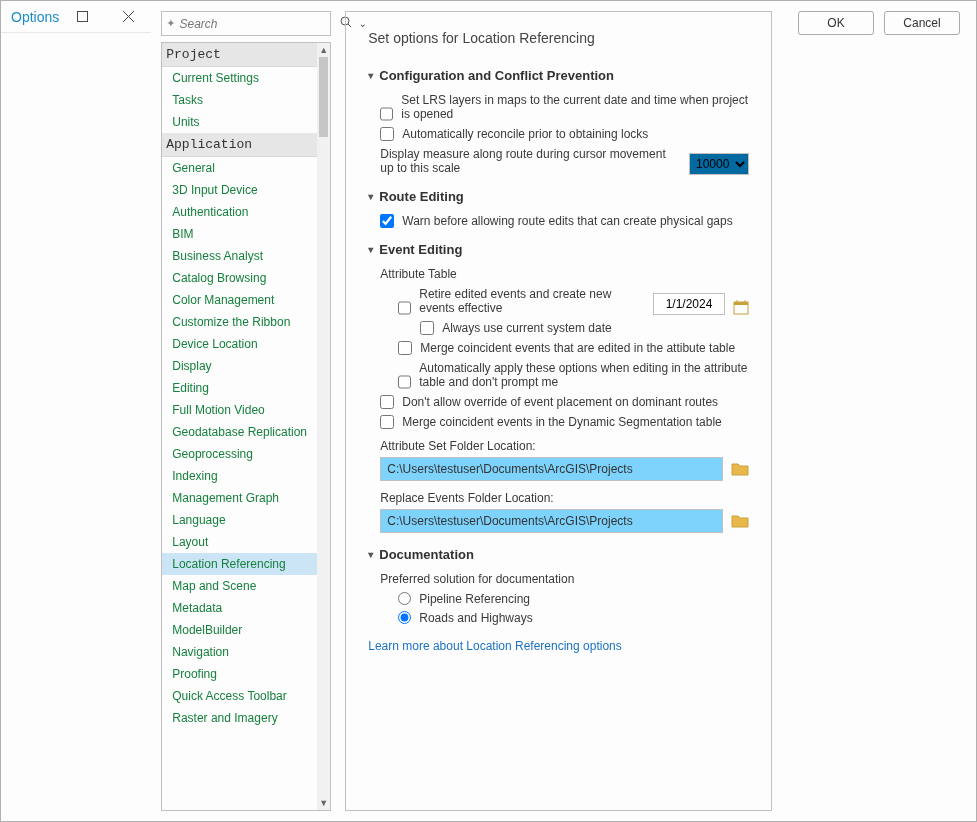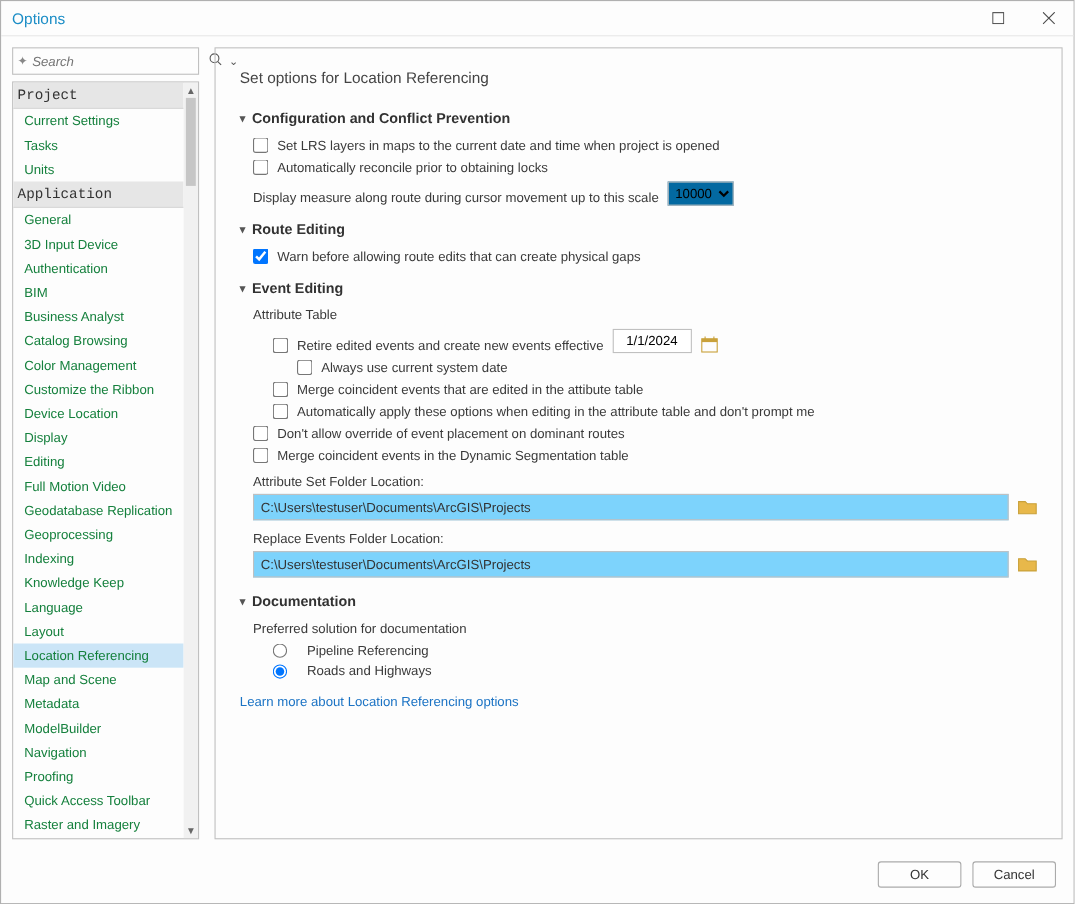--- a/index.html
+++ b/index.html
@@ -11,21 +11,21 @@
   width: 977px;
   height: 822px;
   overflow: hidden;
 }
 .window {
   width: 977px;
   height: 822px;
   border: 1px solid #b0b0b0;
   background: #fdfdfd;
   display: flex;
-  flex-direction: column;
+  flex-direction: row;
 }
 .titlebar {
   height: 32px;
   display: flex;
   align-items: center;
   justify-content: space-between;
   padding-left: 10px;
   border-bottom: 1px solid #e8e8e8;
 }
 .titlebar-title {
@@ -173,22 +173,22 @@
   color: #3a3a3a;
 }
 .option-row input[type=checkbox],
 .option-row input[type=radio] {
   width: 14px;
   height: 14px;
 }
 .radio-group { margin-left: 30px; }
 .radio-row {
   display: flex;
-  align-items: flex-end;
-  gap: 18px;
+  align-items: flex-start;
+  gap: 8px;
   margin: 5px 0;
 }
 select.scale {
   border: 1px solid #c0c0c0;
   padding: 1px 2px;
   font-size: 12px;
   background: #0369a1;
   height: 22px;
 }
 .date-input {
@@ -297,21 +297,21 @@
               <div class="nav-item">Catalog Browsing</div>
               <div class="nav-item">Color Management</div>
               <div class="nav-item">Customize the Ribbon</div>
               <div class="nav-item">Device Location</div>
               <div class="nav-item">Display</div>
               <div class="nav-item">Editing</div>
               <div class="nav-item">Full Motion Video</div>
               <div class="nav-item">Geodatabase Replication</div>
               <div class="nav-item">Geoprocessing</div>
               <div class="nav-item">Indexing</div>
-              <div class="nav-item">Knowledge Keep</div>
+              <div class="nav-item">Management Graph</div>
               <div class="nav-item">Language</div>
               <div class="nav-item">Layout</div>
               <div class="nav-item selected">Location Referencing</div>
               <div class="nav-item">Map and Scene</div>
               <div class="nav-item">Metadata</div>
               <div class="nav-item">ModelBuilder</div>
               <div class="nav-item">Navigation</div>
               <div class="nav-item">Proofing</div>
               <div class="nav-item">Quick Access Toolbar</div>
               <div class="nav-item">Raster and Imagery</div>

